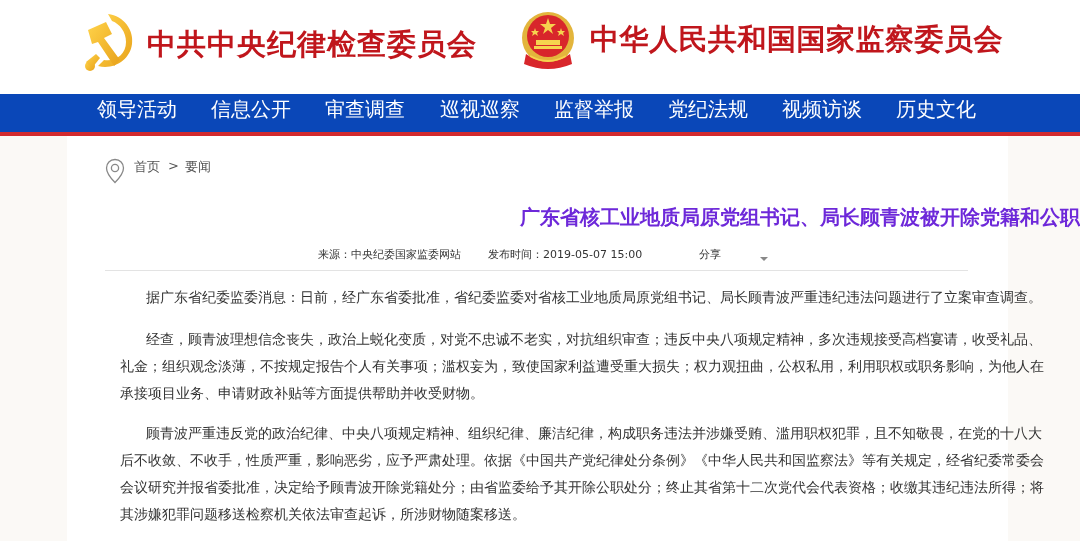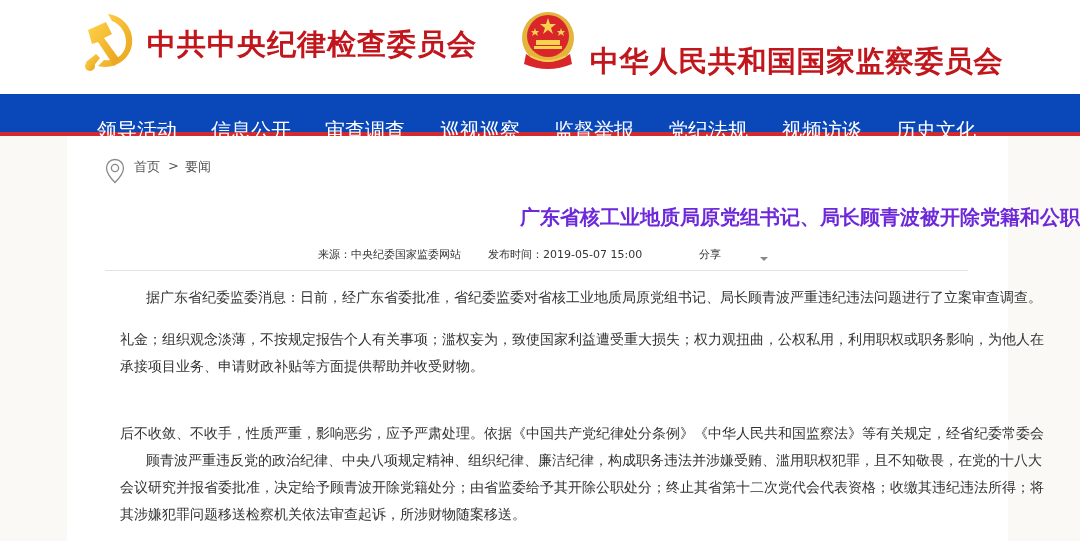--- a/index.html
+++ b/index.html
@@ -19,33 +19,33 @@
   .title-left {
     position: absolute; left: 147px; top: 25px;
     font-family: Liberation Mono, monospace;
     font-weight: bold; font-size: 29px; color: #c0161c; letter-spacing: 1px;
     white-space: nowrap;
   }
   .logo-right {
     position: absolute; left: 518px; top: 10px; width: 60px; height: 62px;
   }
   .title-right {
-    position: absolute; left: 590px; top: 42px;
+    position: absolute; left: 590px; top: 20px;
     font-family: "DejaVu Serif", "Liberation Serif", serif;
     font-weight: bold; font-size: 29px; color: #c0161c; letter-spacing: 0.5px;
     white-space: nowrap;
   }
   .nav {
     position: absolute; left: 0; top: 94px; width: 1080px; height: 38px;
     background: #0a47b8;
     border-bottom: 4px solid #d22a2e;
   }
   .nav-item {
-    position: absolute; top: 22px; height: 28px;
-    font-family: Liberation Sans, sans-serif;
+    position: absolute; top: 3px; height: 28px;
+    font-family: Liberation Mono, monospace;
     font-size: 20px; color: #ffffff; white-space: nowrap;
     line-height: 28px; cursor: pointer;
   }
   .side-left {
     position: absolute; left: 0; top: 136px; width: 67px; height: 405px;
     background: #fbf9f6;
   }
   .side-right {
     position: absolute; left: 1008px; top: 136px; width: 72px; height: 405px;
     background: #fbf9f6;
@@ -144,22 +144,23 @@
   </svg>
 </div>
 
 <div class="divider"></div>
 
 <div class="para" style="top:284px">
   <span class="line indent">据广东省纪委监委消息：日前，经广东省委批准，省纪委监委对省核工业地质局原党组书记、局长顾青波严重违纪违法问题进行了立案审查调查。</span>
 </div>
 
 <div class="para" style="left:120px; top:326px">
+  <span class="line indent">经查，顾青波理想信念丧失，政治上蜕化变质，对党不忠诚不老实，对抗组织审查；违反中央八项规定精神，多次违规接受高档宴请，收受礼品、</span>
   <span class="line">礼金；组织观念淡薄，不按规定报告个人有关事项；滥权妄为，致使国家利益遭受重大损失；权力观扭曲，公权私用，利用职权或职务影响，为他人在</span>
   <span class="line">承接项目业务、申请财政补贴等方面提供帮助并收受财物。</span>
 </div>
 
 <div class="para" style="left:120px; top:420px">
+  <span class="line indent">顾青波严重违反党的政治纪律、中央八项规定精神、组织纪律、廉洁纪律，构成职务违法并涉嫌受贿、滥用职权犯罪，且不知敬畏，在党的十八大</span>
   <span class="line">后不收敛、不收手，性质严重，影响恶劣，应予严肃处理。依据《中国共产党纪律处分条例》《中华人民共和国监察法》等有关规定，经省纪委常委会</span>
-  <span class="line indent">顾青波严重违反党的政治纪律、中央八项规定精神、组织纪律、廉洁纪律，构成职务违法并涉嫌受贿、滥用职权犯罪，且不知敬畏，在党的十八大</span>
   <span class="line">会议研究并报省委批准，决定给予顾青波开除党籍处分；由省监委给予其开除公职处分；终止其省第十二次党代会代表资格；收缴其违纪违法所得；将</span>
   <span class="line">其涉嫌犯罪问题移送检察机关依法审查起诉，所涉财物随案移送。</span>
 </div>
 
 </body></html>

